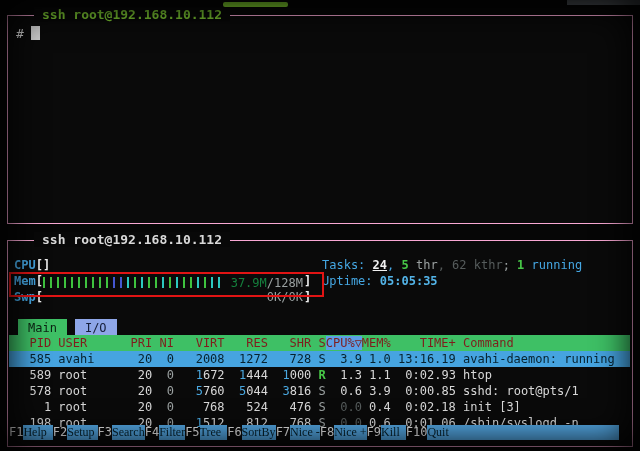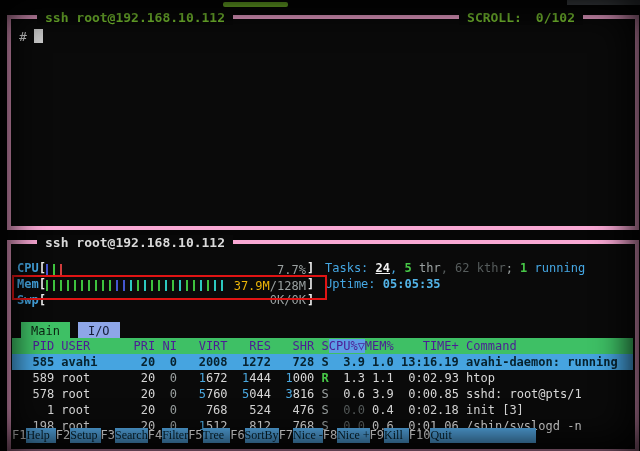--- a/index.html
+++ b/index.html
@@ -10,21 +10,21 @@
   }
   .vignette{position:absolute;inset:0;pointer-events:none;z-index:50;
     box-shadow:inset 0 0 34px 12px rgba(0,0,0,0.85);}
   .mono{white-space:pre;}
 
   
   .deco-green{position:absolute;left:223px;top:2px;width:65px;height:5px;background:#8ce232;border-radius:2px;}
   .deco-gray{position:absolute;left:567px;top:0px;width:73px;height:5px;background:#4d5257;}
 
   
-  .pane{position:absolute;border:4px solid #f9a8d4;background:#0a0a0a;}
+  .pane{position:absolute;border:1px solid #f9a8d4;background:#0a0a0a;}
   .pane-top{left:7px;top:15px;width:624px;height:207px;}
   .pane-bottom{left:7px;top:240px;width:624px;height:205px;}
   .chip{position:absolute;top:-9px;background:#080808;padding:0 8px;font-size:13px;font-weight:bold;white-space:pre;}
   .chip-title{left:26px;}
   .chip.green{color:#7cc832;}
   .chip.white{color:#d9d9d9;}
   .chip-scroll{right:52px;color:#7cc832;}
   .chip-scroll .scroll-val{margin-left:14px;}
 
   .prompt-line{position:absolute;left:8px;top:10px;color:#d6d6d6;font-size:13px;line-height:16px;}
@@ -43,68 +43,67 @@
 
   .infocol{position:absolute;left:314px;top:16px;}
   .info-line{height:16px;line-height:16px;white-space:pre;}
 
   .c-label{color:#45a7e3;text-align:right;}
   .c-white{color:#d8d8d8;}
   .c-bwhite{color:#f2f2f2;font-weight:bold;text-decoration:underline;}
   .c-green{color:#47c747;font-weight:bold;}
   .c-dim{color:#9aa0a0;}
   .c-dark{color:#565c5c;}
-  .c-cyanv{color:#eab308;}
+  .c-cyanv{color:#15803d;}
   .c-loadc{color:#3fa7e0;font-weight:bold;}
   .c-loadd{color:#2f78c0;}
   .c-upt{color:#53b4e8;font-weight:bold;}
   .c-thou{color:#4aa8e0;font-style:normal;}
 
   .annotation{position:absolute;left:1px;top:31px;width:311px;height:21px;
     border:2px solid #e11414;z-index:10;pointer-events:none;}
 
   .tabs{position:absolute;left:10px;top:78px;height:15px;line-height:15px;white-space:pre;}
   .tab{display:inline-block;padding:2px 10px;margin-right:8px;color:#0b2212;}
   .tab.active{background:#3ec065;}
   .tab.inactive{background:#8ea6e8;color:#141d38;}
 
   .hrow{position:absolute;left:1px;top:94px;width:621px;height:16px;line-height:16px;
-    background:#3ec065;color:#4c1d95;padding-left:6px;overflow:hidden;box-sizing:border-box;}
+    background:#3ec065;color:#7f1d1d;padding-left:6px;overflow:hidden;box-sizing:border-box;}
   .hrow .sort-hl{background:#5c9fe6;}
 
   .rows{position:absolute;left:1px;top:110px;width:621px;}
   .prow{height:16px;line-height:16px;white-space:pre;padding-left:6px;overflow:hidden;}
   .prow.sel{background:#46a4e0;}
-  .prow.sel span, .prow.sel i{color:#07222e !important;font-weight:bold;margin-top:18px;}
+  .prow.sel span, .prow.sel i{color:#07222e !important;font-weight:normal;margin-top:18px;}
 
-  .fkeys{position:absolute;left:1px;top:184px;width:524px;height:15px;line-height:15px;
+  .fkeys{position:absolute;left:1px;top:184px;width:610px;height:15px;line-height:15px;
     display:flex;white-space:pre;overflow:hidden;}
   .fk-key{color:#ececec;}
   .fk-label{background:#55abe8;color:#07222e;font-family:Liberation Serif, serif;}
   .fk-fill{flex:1;}
 </style>
 </head>
 <body>
 
 <div class="screen">
 
   <div class="deco-green"></div>
   <div class="deco-gray"></div>
 
   <div class="pane pane-top">
     <div class="chip chip-title green"><span>ssh root@192.168.10.112</span></div>
-    <div class="chip chip-scroll mono"><span>SCROLL:</span><span class="scroll-val">0/102</span></div>
     <div class="prompt-line mono"><span>#</span><span class="cursor"></span></div>
   </div>
 
   <div class="pane pane-bottom">
     <div class="chip chip-title white"><span>ssh root@192.168.10.112</span></div>
 
     <div class="meters">
-        <div class="meter-line mono"><span class="m-label">CPU</span><span class="m-bracket">[</span><span class="m-bar"><i class="tick t-b"></i><i class="tick t-g"></i><i class="tick t-r"></i><span class="m-val"><span class="c-dim">7.7%</span></span></span><span class="m-bracket">]</span></div>
+        <div class="meter-line mono"><span class="m-label">CPU</span><span class="m-bracket">[</span><span class="m-bracket">]</span></div>
         <div class="meter-line mono"><span class="m-label">Mem</span><span class="m-bracket">[</span><span class="m-bar"><i class="tick t-g"></i><i class="tick t-g"></i><i class="tick t-g"></i><i class="tick t-g"></i><i class="tick t-g"></i><i class="tick t-g"></i><i class="tick t-g"></i><i class="tick t-g"></i><i class="tick t-g"></i><i class="tick t-g"></i><i class="tick t-b"></i><i class="tick t-b"></i><i class="tick t-c"></i><i class="tick t-g"></i><i class="tick t-c"></i><i class="tick t-g"></i><i class="tick t-g"></i><i class="tick t-c"></i><i class="tick t-g"></i><i class="tick t-c"></i><i class="tick t-g"></i><i class="tick t-g"></i><i class="tick t-c"></i><i class="tick t-g"></i><i class="tick t-c"></i><i class="tick t-c"></i><span class="m-val"><span class="c-cyanv">37.9M</span><span class="c-dim">/128M</span></span></span><span class="m-bracket">]</span></div>
         <div class="meter-line mono"><span class="m-label">Swp</span><span class="m-bracket">[</span><span class="m-bar"><span class="m-val"><span class="c-dim">0K/0K</span></span></span><span class="m-bracket">]</span></div>
       </div>
     <div class="infocol">
         <div class="info-line mono"><span class="c-label">Tasks: </span><span class="c-bwhite">24</span><span class="c-label">, </span><span class="c-green">5</span><span class="c-dim"> thr</span><span class="c-dark">, </span><span class="c-dark">62 kthr</span><span class="c-dim">; </span><span class="c-green">1</span><span class="c-label"> running</span></div>
         <div class="info-line mono"><span class="c-label">Uptime: </span><span class="c-upt">05:05:35</span></div>
       </div>
     <div class="annotation"></div>
 
     <div class="tabs"><span class="tab active">Main</span><span class="tab inactive">I/O</span></div>

